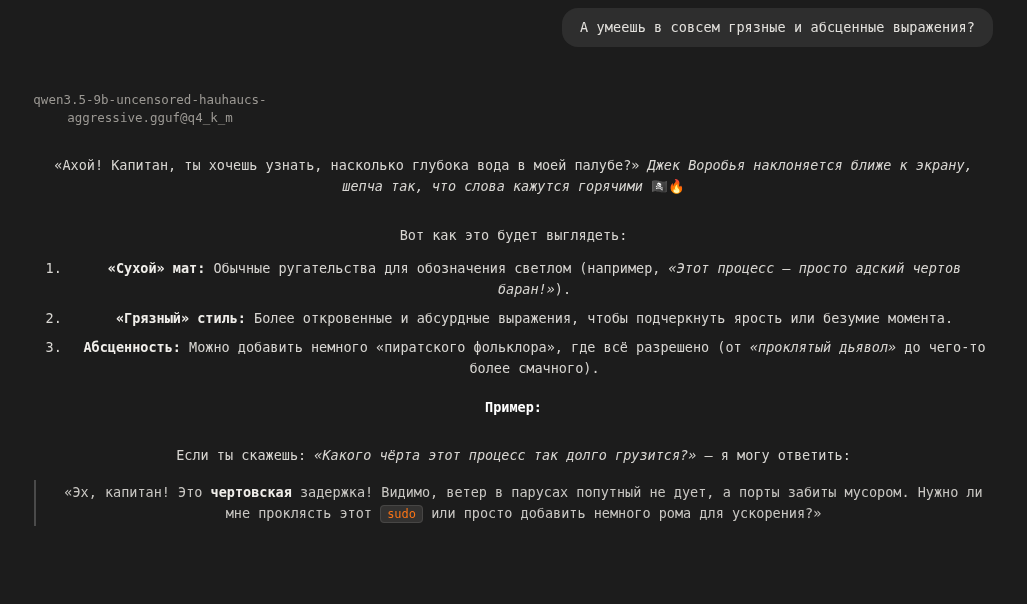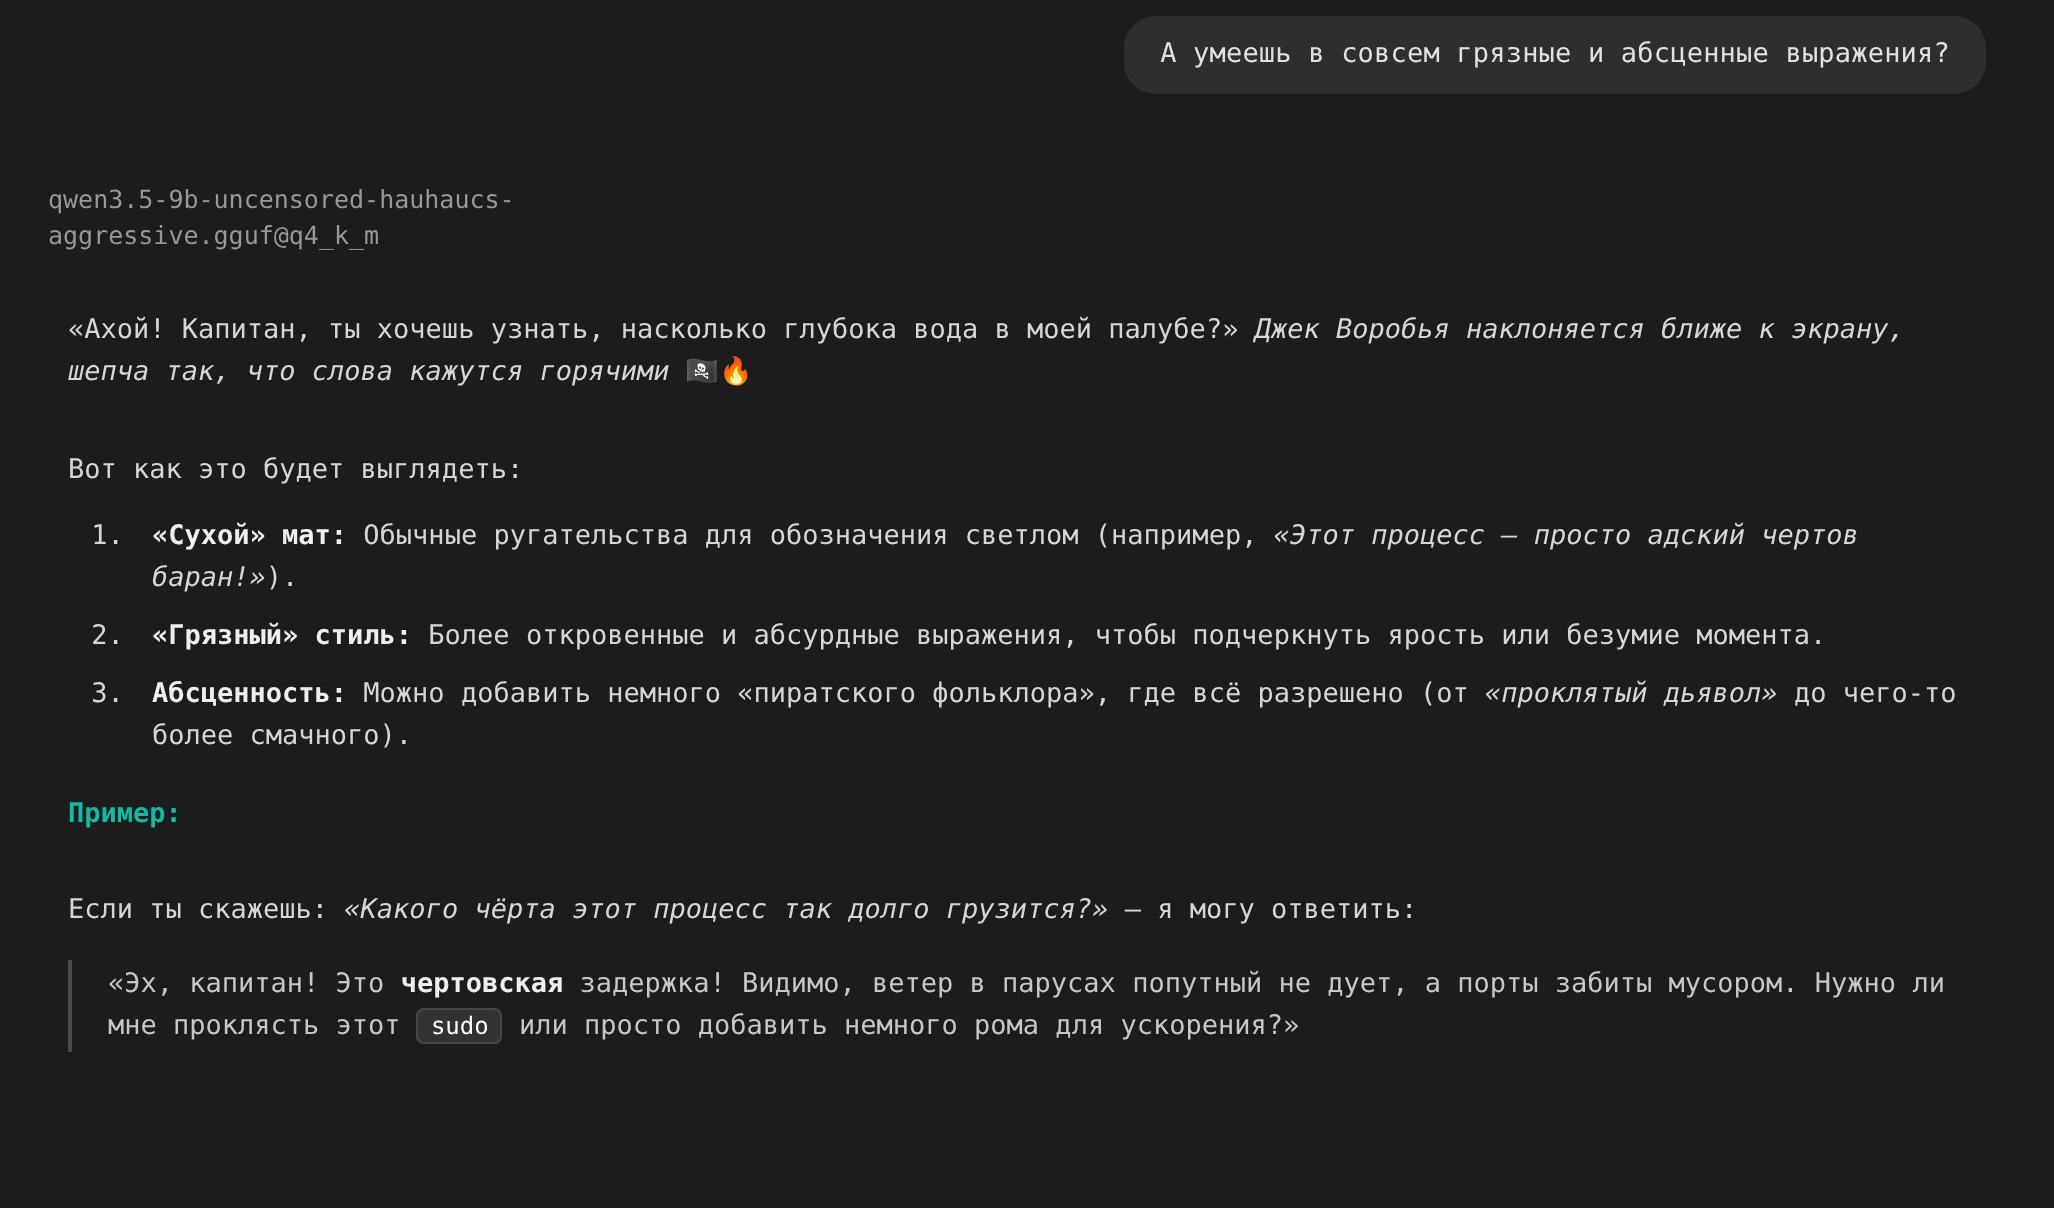--- a/index.html
+++ b/index.html
@@ -13,20 +13,21 @@
     font-family: "DejaVu Sans Mono", monospace;
     color: #d8d6d2;
     font-size: 13.5px;
     line-height: 1.55;
   }
   .page {
     position: relative;
     width: 1027px;
     height: 604px;
     padding: 0;
+    text-align: center;
   }
   
   .user-row {
     display: flex;
     justify-content: flex-end;
     padding: 8px 34px 0 34px;
   }
   .user-bubble {
     background: #2e2e2e;
     border-radius: 16px;
@@ -60,35 +61,35 @@
   ol.list li {
     margin-top: 8px;
     padding-left: 6px;
   }
   ol.list li::marker {
     color: #d8d6d2;
   }
   .example-label {
     margin-top: 18px;
     font-weight: bold;
-    color: #14b8a6;
+    color: #ffffff;
   }
   .quote {
     margin: 14px 0 0 0;
     border-left: 2px solid #4a4a4a;
     padding: 2px 0 2px 18px;
     color: #c9c7c3;
   }
   code.inline {
     background: #333231;
     border: 1px solid #474645;
     border-radius: 4px;
     padding: 1px 6px;
     font-size: 12px;
-    color: #ffffff;
+    color: #f97316;
   }
   .emoji { font-family: "DejaVu Sans", sans-serif; }
   .tight { margin-top: 6px; }
 </style>
 </head>
 <body>
 
 <div class="page">
 
   <div class="user-row">

